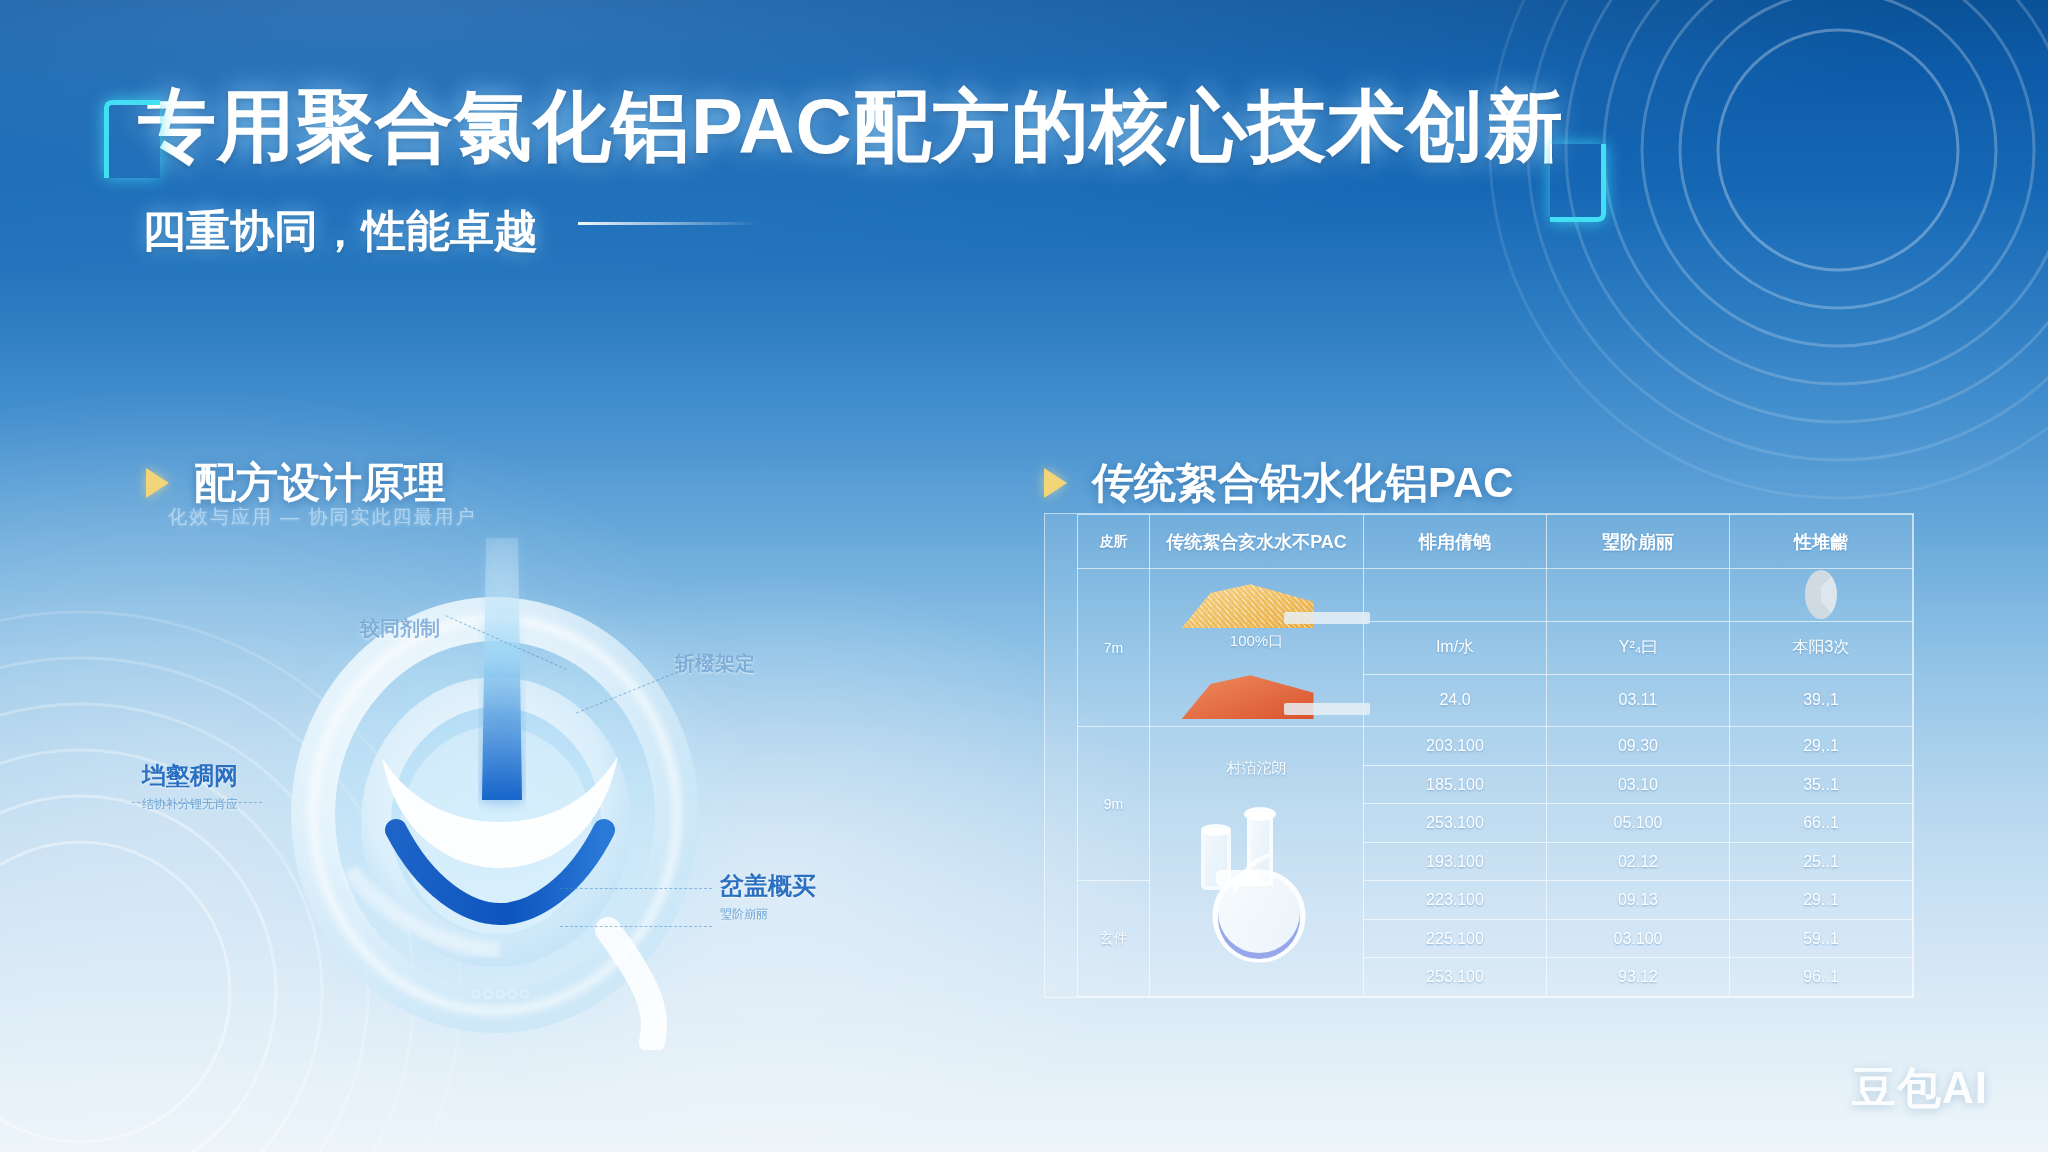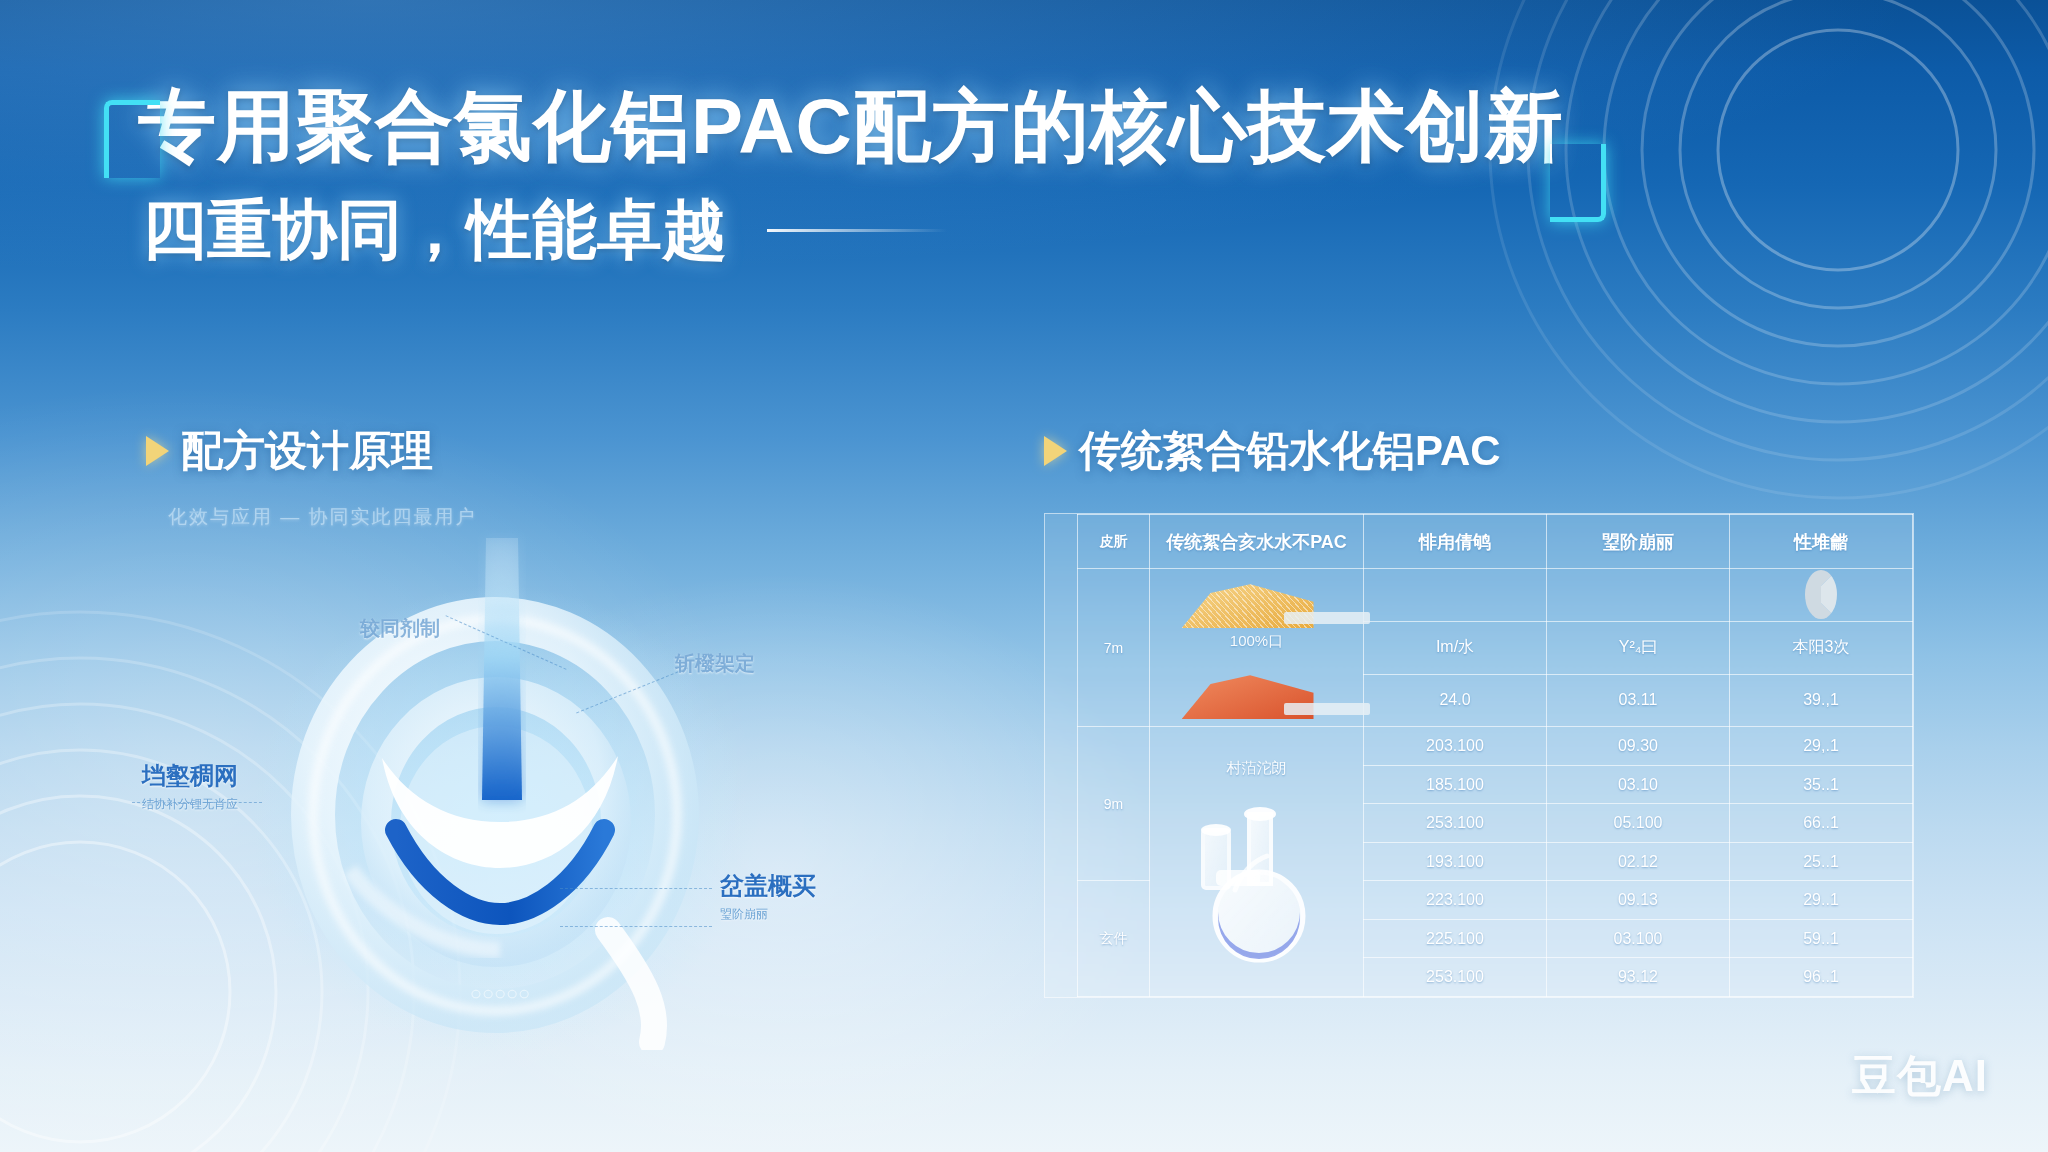--- a/index.html
+++ b/index.html
@@ -62,28 +62,29 @@
   .bracket.right{ right:-42px; top:60px; border-width:0 5px 5px 0; border-radius:0 0 8px 0;
     box-shadow:0 0 16px rgba(67,224,245,.75); }
 
   #main-title{
     font-size:78px; font-weight:bold; color:#ffffff; letter-spacing:1px;
     line-height:1.08; white-space:nowrap; padding-left:42px;
     text-shadow:0 0 26px rgba(150,215,255,.85), 0 2px 6px rgba(4,40,80,.45);
   }
   #sub-row{ display:flex; align-items:center; gap:40px; padding-left:46px; margin-top:18px;}
   #sub-title{
-    font-size:65px; font-weight:bold; color:#ffffff; white-space:nowrap;
+    font-size:44px; font-weight:bold; color:#ffffff; white-space:nowrap;
     text-shadow:0 0 18px rgba(150,215,255,.7), 0 2px 5px rgba(4,40,80,.35);
+    margin-top:16px;
   }
   #sub-rule{ width:180px; height:3px;
     background:linear-gradient(90deg, rgba(255,255,255,.95), rgba(255,255,255,0)); }
 
   
-  .section-head{ position:absolute; display:flex; align-items:center; gap:12px; }
+  .section-head{ position:absolute; display:flex; align-items:center; gap:25px;margin-top:32px; }
   .tri{
     width:0; height:0; border-style:solid;
     border-width:15px 0 15px 23px;
     border-color:transparent transparent transparent #f2d479;
     filter:drop-shadow(0 0 6px rgba(255,228,140,.6));
   }
   .section-title{
     font-size:42px; font-weight:bold; color:#ffffff; white-space:nowrap;
     text-shadow:0 2px 10px rgba(30,90,150,.55);
   }
@@ -146,21 +147,21 @@
   .blob.green{ background:linear-gradient(160deg,#cfe58a,#a9cf5e); }
   .blob.grey { background:linear-gradient(160deg,#e6ecf1,#c4d2dc); }
   .ringblob{ width:62px; height:66px; margin:0 auto; border-radius:50%;
       border:16px solid #cfdae2; border-right-color:#dde6ec; }
 
   
   .flask{ display:block; margin:0 auto; }
 
   
   #watermark{
-    position:absolute; right:60px; bottom:46px;
+    position:absolute; right:60px; bottom:34px;
     font-size:44px; font-weight:bold; color:rgba(255,255,255,.92);
     letter-spacing:1px; text-shadow:0 2px 8px rgba(120,160,190,.45);margin-top:42px;
   }
 </style>
 </head>
 <body>
 
 <div id="stage">
 
   <div class="glow-top"></div>

